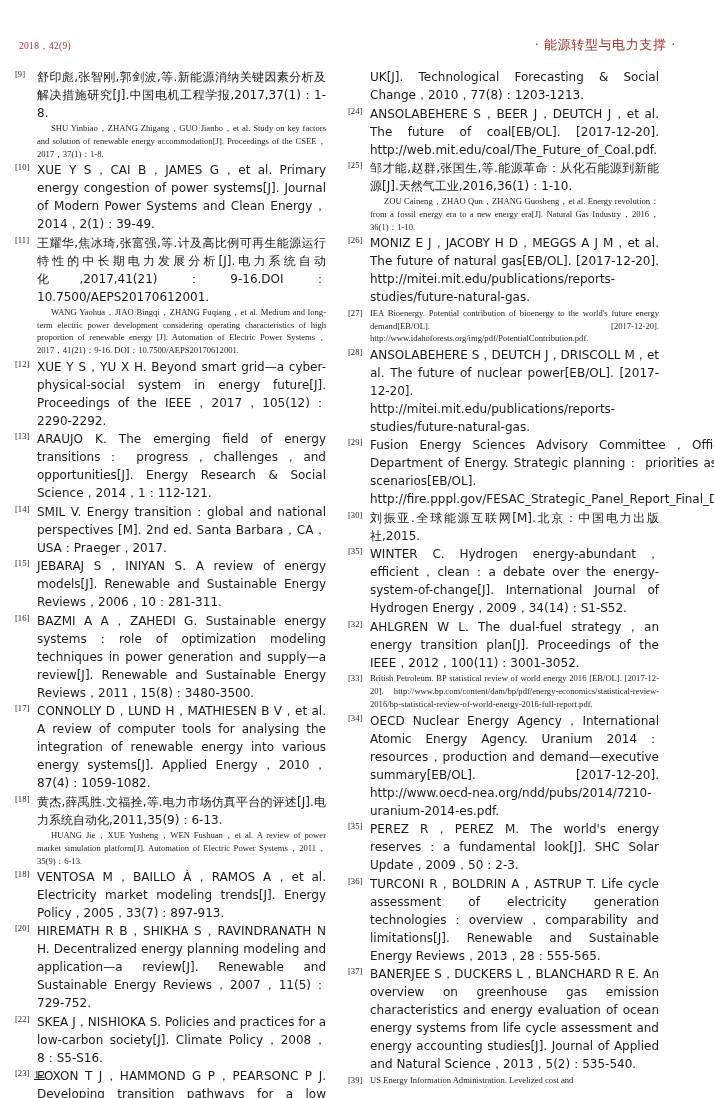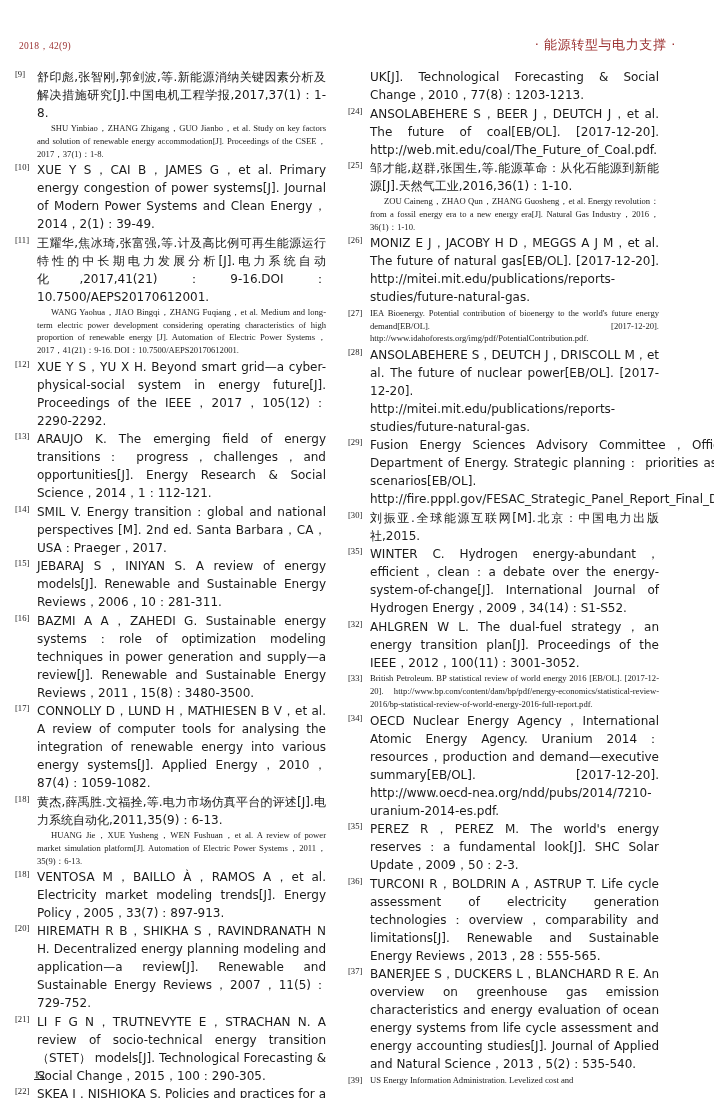--- a/index.html
+++ b/index.html
@@ -151,24 +151,20 @@
           </li>
           <li class="ref">
             <span class="ref-num">[18]</span>
             <span class="ref-body"><span class="cjk">VENTOSA M，BAILLO À，RAMOS A，et al. Electricity market modeling trends[J]. Energy Policy，2005，33(7)：897-913.</span></span>
           </li>
           <li class="ref">
             <span class="ref-num">[20]</span>
             <span class="ref-body"><span class="cjk">HIREMATH R B，SHIKHA S，RAVINDRANATH N H. Decentralized energy planning modeling and application—a review[J]. Renewable and Sustainable Energy Reviews，2007，11(5)：729-752.</span></span>
           </li>
           <li class="ref">
-            <span class="ref-num">[21]</span>
-            <span class="ref-body"><span class="cjk">LI F G N，TRUTNEVYTE E，STRACHAN N. A review of socio-technical energy transition （STET） models[J]. Technological Forecasting &amp; Social Change，2015，100：290-305.</span></span>
-          </li>
-          <li class="ref">
             <span class="ref-num">[22]</span>
             <span class="ref-body"><span class="cjk">SKEA J，NISHIOKA S. Policies and practices for a low-carbon society[J]. Climate Policy，2008，8：S5-S16.</span></span>
           </li>
           <li class="ref">
             <span class="ref-num">[23]</span>
             <span class="ref-body"><span class="cjk">FOXON T J，HAMMOND G P，PEARSONC P J. Developing transition pathways for a low carbon electricity system in the</span></span>
           </li>
         </ul>
     </div>
     <div class="col">

